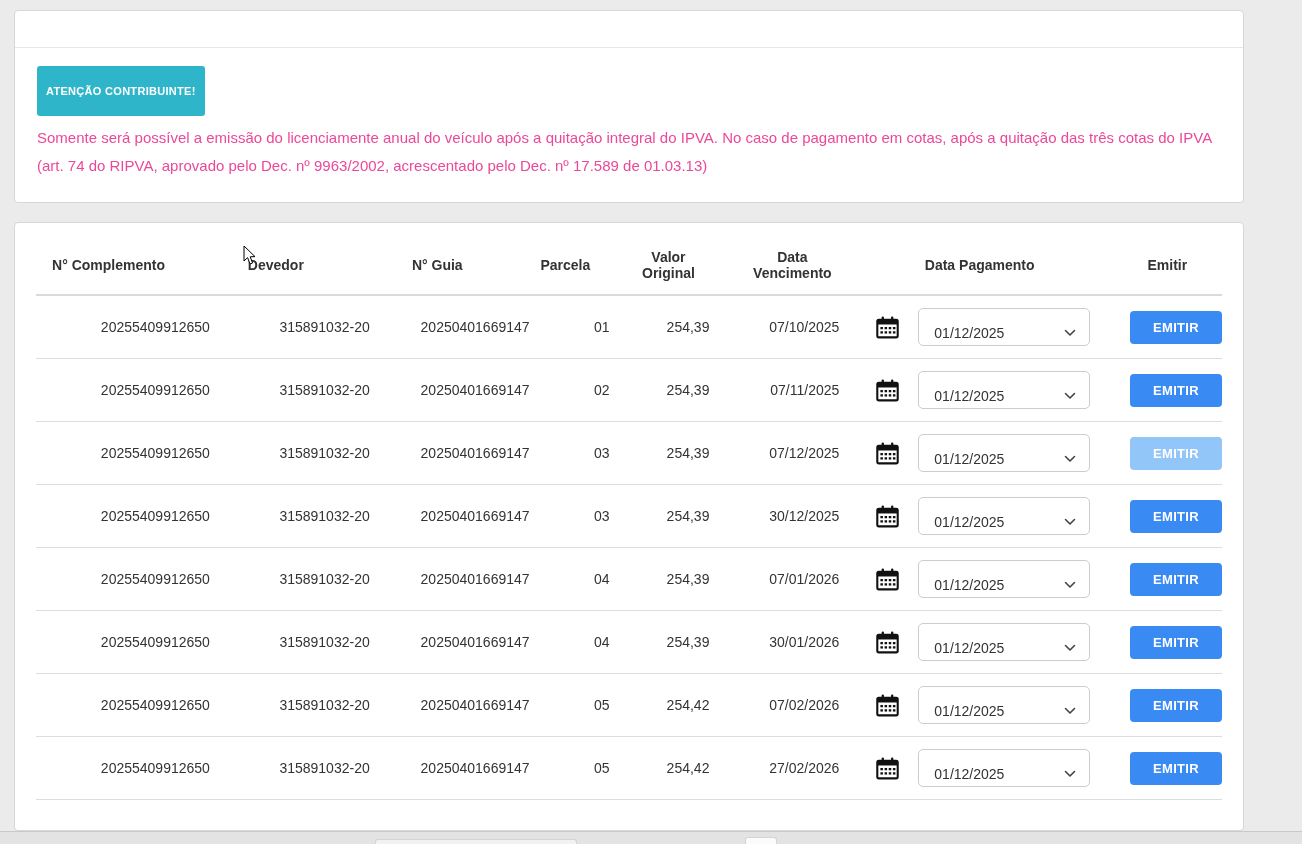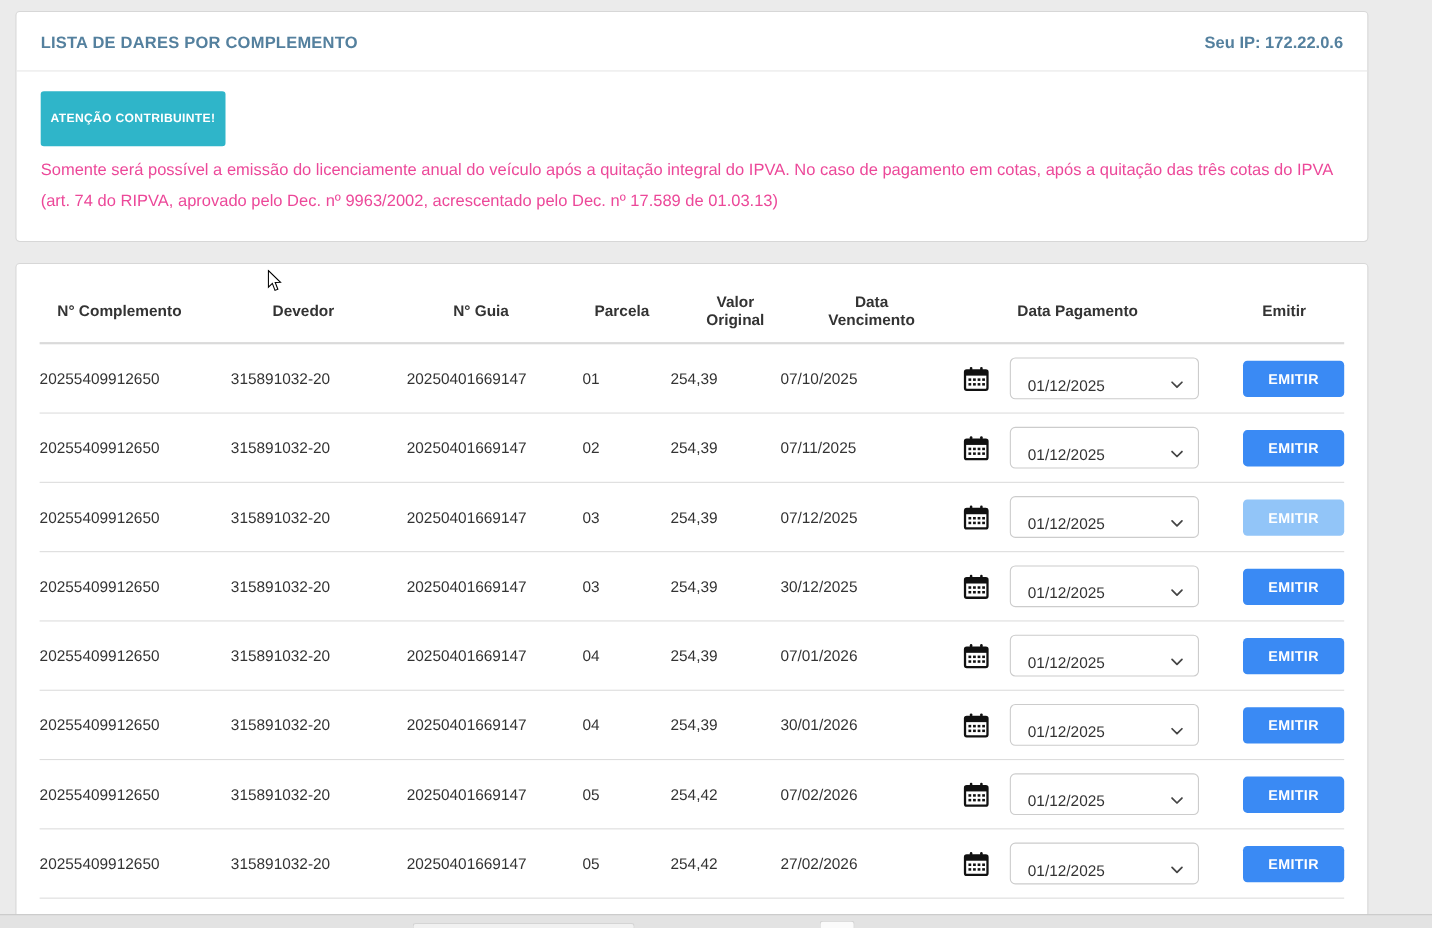--- a/index.html
+++ b/index.html
@@ -33,21 +33,21 @@
     display:block; width:fit-content; margin:13px auto 0;
     background:#f4502b; color:#fff; font-size:11.5px; font-weight:bold;
     letter-spacing:.2px; padding:6px 12px; border-radius:3px;
   }
   
   .card-table { margin-top:19px; padding:18px 21px 30px; }
   .thead { display:flex; align-items:center; font-size:14px; font-weight:bold; color:#333;
            padding:8px 0 13px; border-bottom:2px solid #dadada;gap:28px; }
   .thead .cell { text-align:center; }
   .trow { display:flex; align-items:center; height:63px; border-bottom:1px solid #ddd; font-size:14px; }
-  .cell { text-align:left; }
+  .cell { text-align:right; }
   .col-comp{width:174px} .col-dev{width:160px} .col-guia{width:160px}
   .col-parc{width:80px}  .col-val{width:100px} .col-venc{width:130px}
   .col-pay{width:252px}  .col-emit{width:131px}
   .pay-wrap { display:flex; align-items:center; padding-left:36px; }
   .cal-icon { width:25px; height:25px; flex:0 0 auto; }
   .select-box {
     margin-left:18px; width:172px; height:38px;
     border:1px solid #ccc; border-radius:5px; background:#fff;
     display:flex; align-items:center; justify-content:space-between;
     padding:12px 13px 0 15px; font-size:14px; color:#333; cursor:default;
@@ -74,24 +74,20 @@
     background:#fbfbfb; border:1px solid #d4d4d4; border-bottom:none;
     border-radius:3px 3px 0 0;
   }
   
   .cursor { position:absolute; left:243px; top:245px; width:14px; height:21px; pointer-events:none; }
 </style>
 </head>
 <body>
 
 <div class="card card-top">
-  <div class="card-top-head">
-    <div class="page-title">LISTA DE DARES POR COMPLEMENTO</div>
-    <div class="ip-label">Seu IP: 172.22.0.6</div>
-  </div>
   <hr class="head-divider">
   <span class="badge-info">ATENÇÃO CONTRIBUINTE!</span>
   <p class="notice-text">Somente será possível a emissão do licenciamente anual do veículo após a quitação integral do IPVA. No caso de pagamento em cotas, após a quitação das três cotas do IPVA (art. 74 do RIPVA, aprovado pelo Dec. nº 9963/2002, acrescentado pelo Dec. nº 17.589 de 01.03.13)</p>
 </div>
 
 <div class="card card-table">
   <div class="thead">
     <div class="cell col-comp">N° Complemento</div>
     <div class="cell col-dev">Devedor</div>
     <div class="cell col-guia">N° Guia</div>

